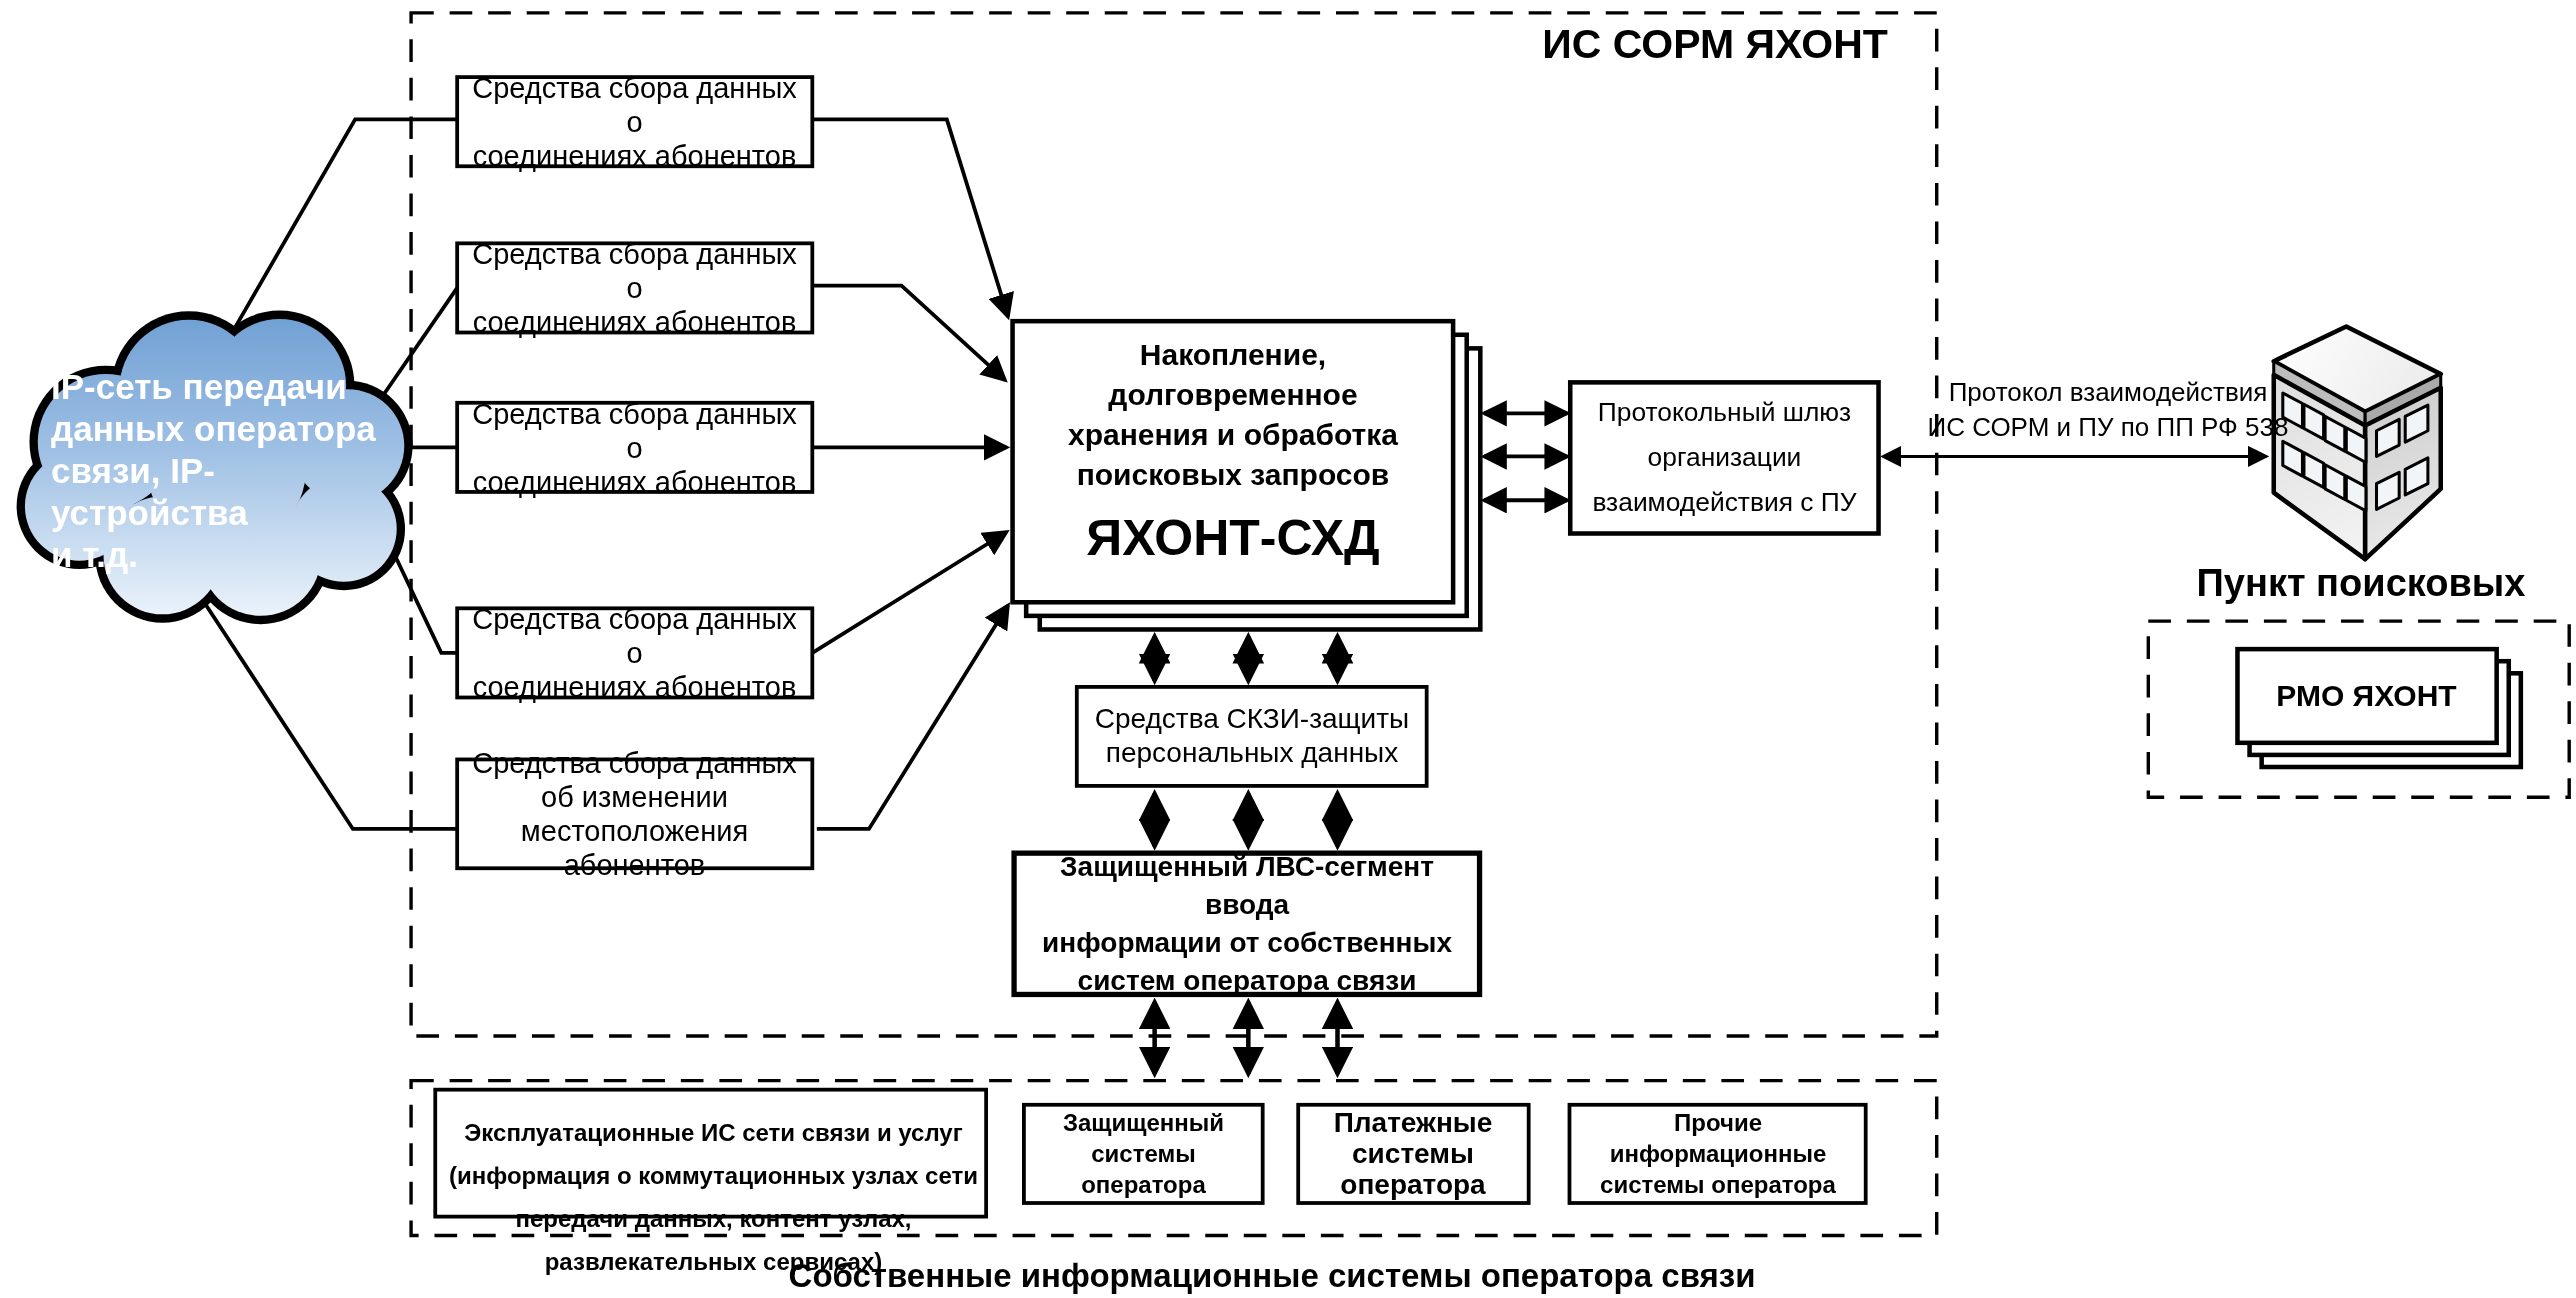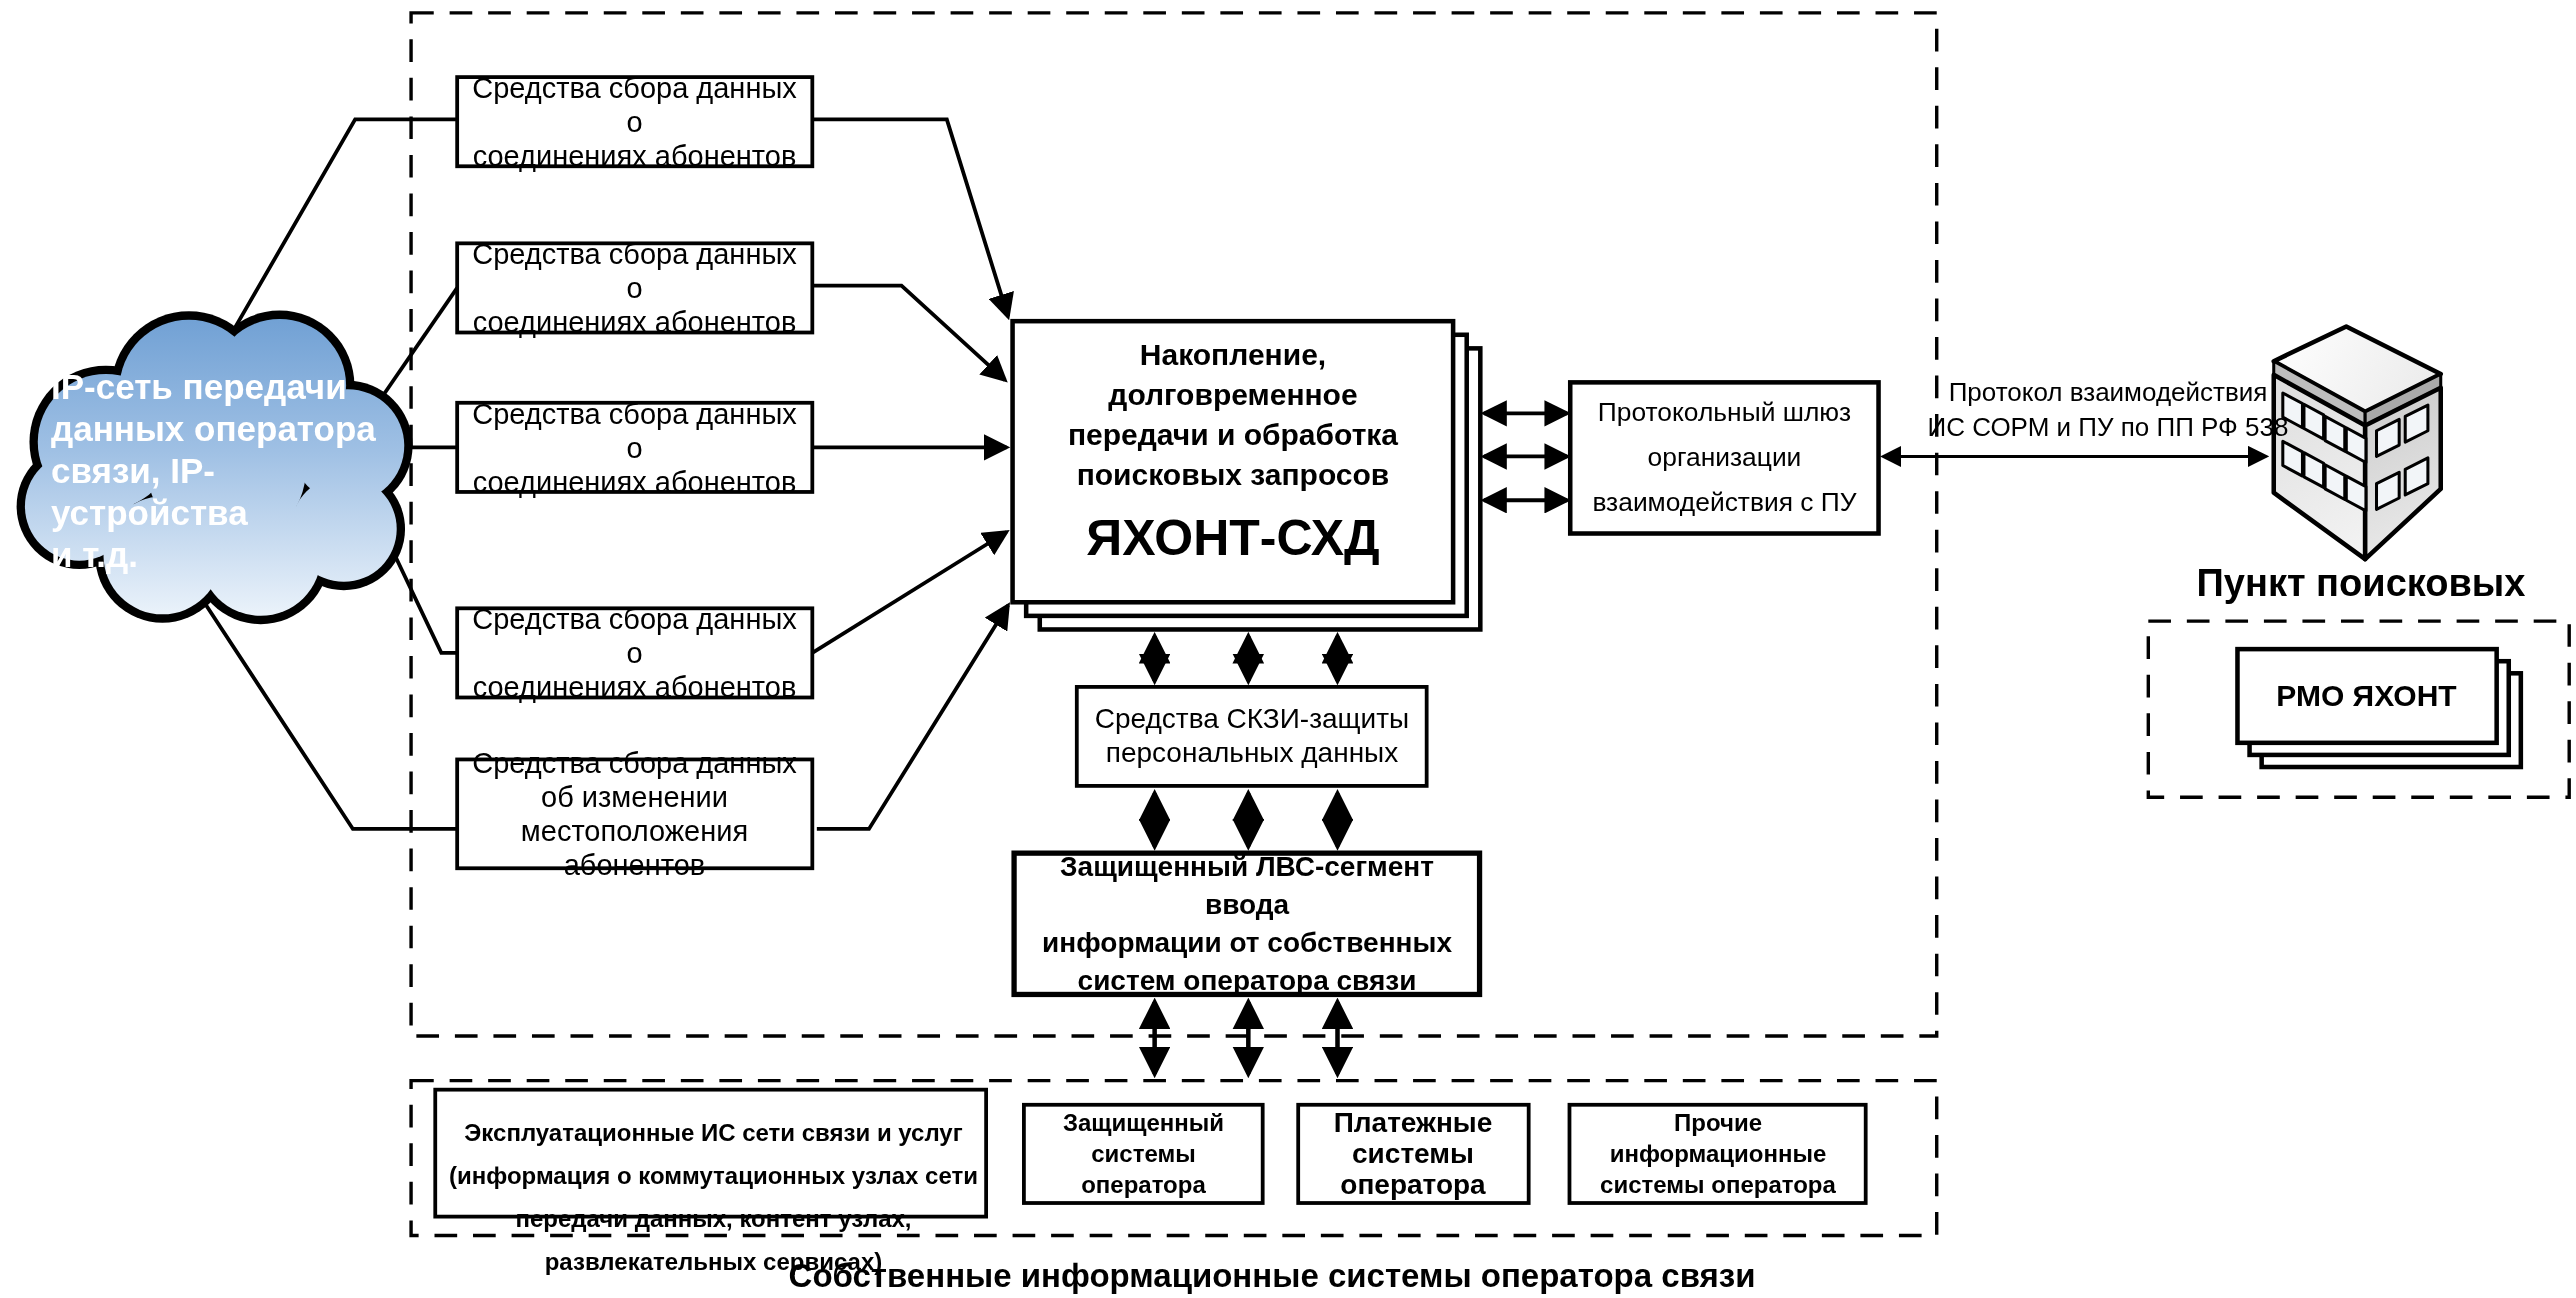--- a/index.html
+++ b/index.html
@@ -154,40 +154,41 @@
         <polygon points="3077,615 3103,629 3103,661 3077,647"></polygon>
         <polygon points="3105,630 3131,644 3131,676 3105,662"></polygon>
         <polygon points="3145,570 3175,555 3175,589 3145,604"></polygon>
         <polygon points="3183,551 3213,536 3213,570 3183,585"></polygon>
         <polygon points="3145,640 3175,625 3175,659 3145,674"></polygon>
         <polygon points="3183,621 3213,606 3213,640 3183,655"></polygon>
       </g>
     </g>
   </svg>
 
+  <div class="label b" style="left:1511px;top:19.6px;width:408px;height:50px;font-size:41px;">ИС СОРМ ЯХОНТ</div>
 
   <div class="label b cloud-text" style="left:51px;top:388px;width:348px;height:166px;font-size:35px;line-height:42px;">IP-сеть передачи
 данных оператора
 связи, IP-устройства
 и т.д.</div>
 
   <div class="label" style="left:463px;top:83px;width:343px;height:77px;font-size:29px;line-height:34px;">Средства сбора данных о
 соединениях абонентов</div>
   <div class="label" style="left:463px;top:249px;width:343px;height:77px;font-size:29px;line-height:34px;">Средства сбора данных о
 соединениях абонентов</div>
   <div class="label" style="left:463px;top:409px;width:343px;height:77px;font-size:29px;line-height:34px;">Средства сбора данных о
 соединениях абонентов</div>
   <div class="label" style="left:463px;top:614px;width:343px;height:77px;font-size:29px;line-height:34px;">Средства сбора данных о
 соединениях абонентов</div>
   <div class="label" style="left:463px;top:764px;width:343px;height:100px;font-size:29px;line-height:34px;">Средства сбора данных
 об изменении
 местоположения абонентов</div>
 
   <div class="label b" style="left:1028px;top:354px;width:410px;height:122px;font-size:30px;line-height:40px;">Накопление, долговременное
-передачи и обработка
+хранения и обработка
 поисковых запросов</div>
   <div class="label b" style="left:1028px;top:503px;width:410px;height:70px;font-size:50px;">ЯХОНТ-СХД</div>
 
   <div class="label" style="left:1083px;top:691px;width:338px;height:90px;font-size:28px;line-height:34px;">Средства СКЗИ-защиты
 персональных данных</div>
   <div class="label b" style="left:1022px;top:864px;width:450px;height:119px;font-size:28px;line-height:38px;">Защищенный ЛВС-сегмент ввода
 информации от собственных
 систем оператора связи</div>
 
   <div class="label" style="left:1578px;top:393px;width:293px;height:128px;font-size:26.4px;line-height:45px;">Протокольный шлюз

